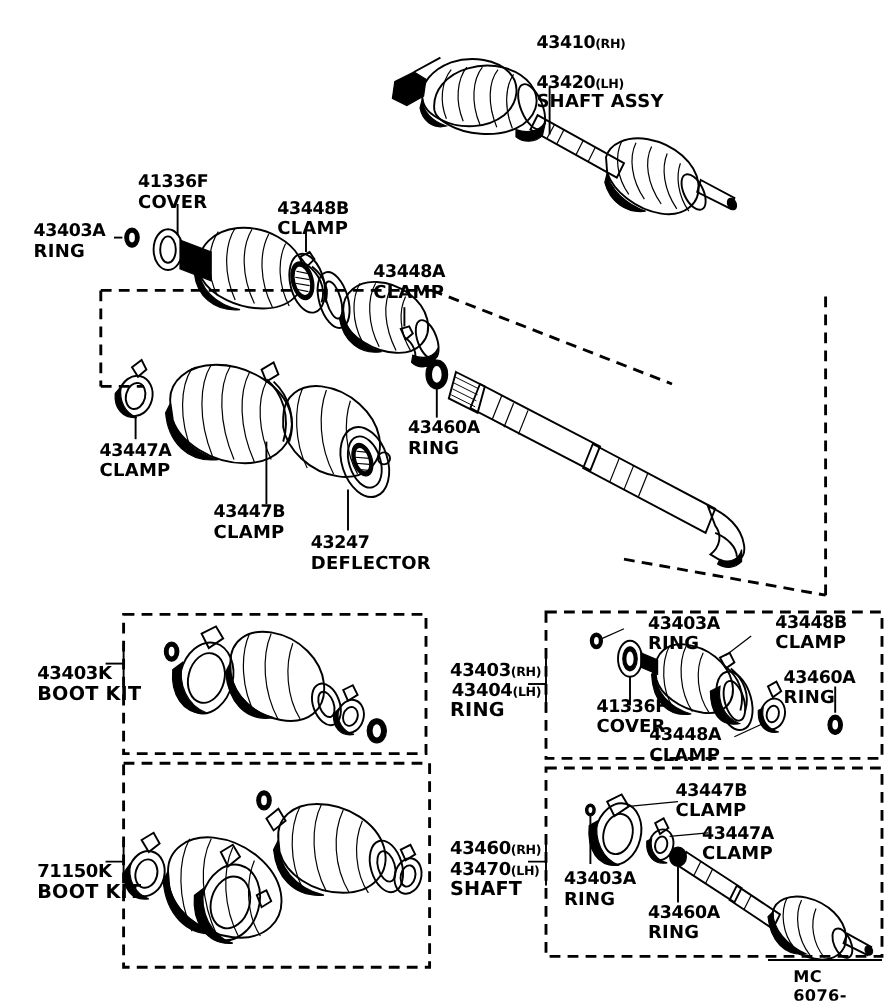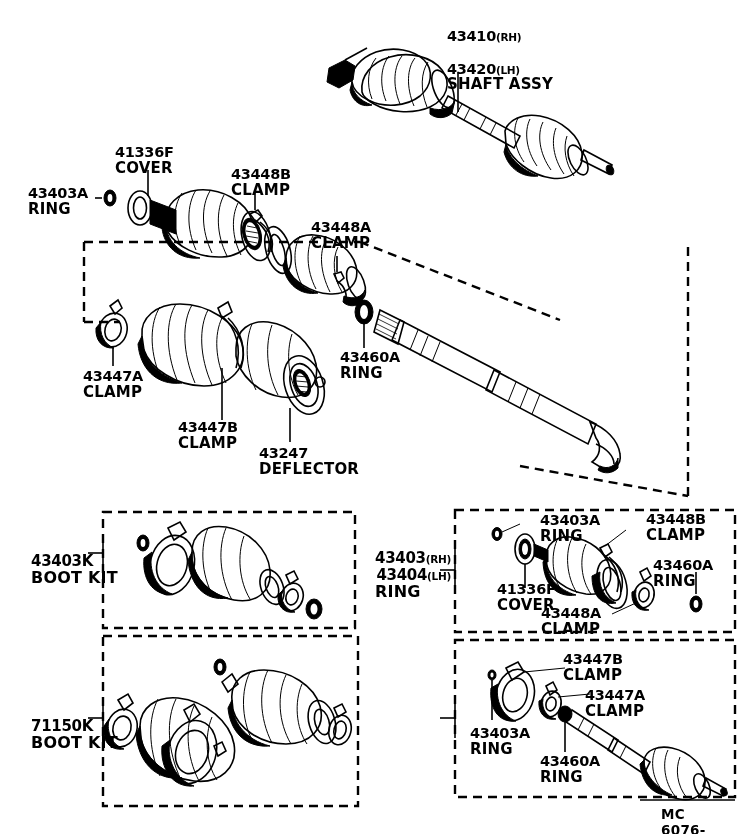--- a/index.html
+++ b/index.html
@@ -442,20 +442,25 @@
     <span class="pn">71150K</span>
     <span class="nm">BOOT KIT</span>
   </div>
 
   <div class="lbl kit" style="left:375px;top:551px;">
     <span class="pn"><span>43403</span><span class="sfx">(RH)</span></span>
     <span class="pn" style="margin-top:2px;text-align:right;"><span>43404</span><span class="sfx">(LH)</span></span>
     <span class="nm">RING</span>
   </div>
 
+  <div class="lbl kit" style="left:375px;top:700px;">
+    <span class="pn"><span>43460</span><span class="sfx">(RH)</span></span>
+    <span class="pn" style="margin-top:2px;"><span>43470</span><span class="sfx">(LH)</span></span>
+    <span class="nm">SHAFT</span>
+  </div>
 
   <div class="lbl" style="left:540px;top:513px;">
     <span class="pn">43403A</span>
     <span class="nm">RING</span>
   </div>
   <div class="lbl" style="left:646px;top:512px;">
     <span class="pn">43448B</span>
     <span class="nm">CLAMP</span>
   </div>
   <div class="lbl" style="left:497px;top:582px;">

